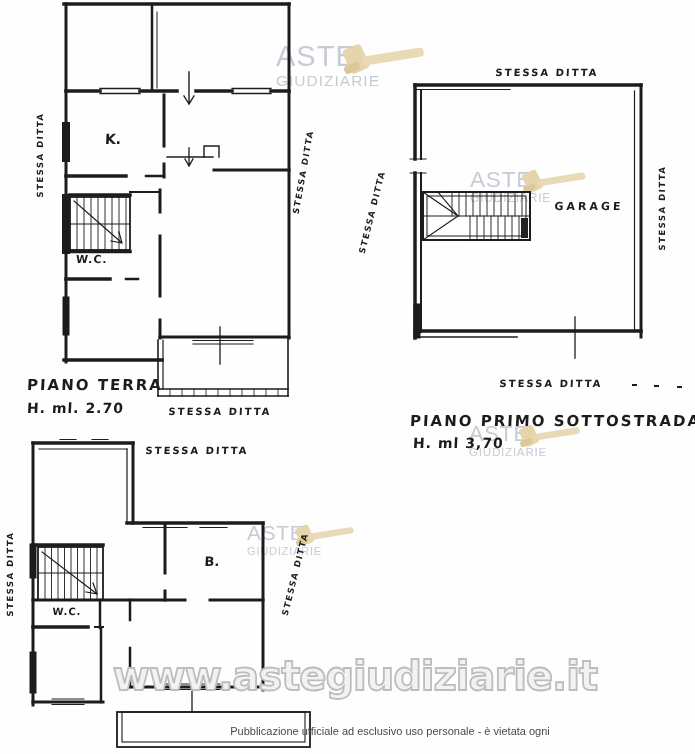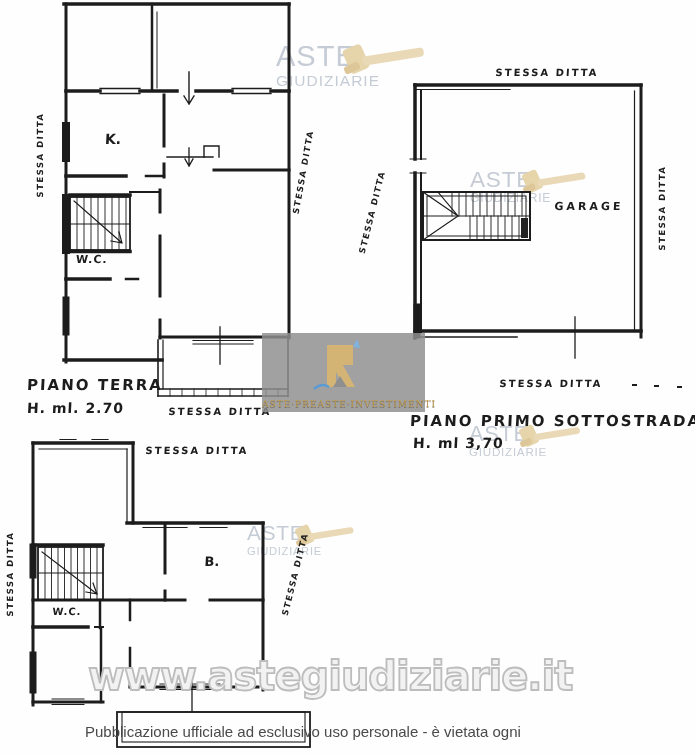--- a/index.html
+++ b/index.html
@@ -31,28 +31,28 @@
     background:rgba(143,143,143,0.84);
   }
   .badge .label{
     position:absolute;left:0;right:0;bottom:3px;text-align:center;
     font-family:"DejaVu Serif",serif;font-size:9px;letter-spacing:1px;color:#c09a4e;
     text-shadow:0 1px 0 rgba(60,60,60,0.5);
   }
   .badge svg{position:absolute;left:50px;top:4px;}
   
   .url-wm{
-    position:absolute;z-index:4;left:88px;top:653px;width:534px;text-align:left;
+    position:absolute;z-index:4;left:88px;top:653px;width:534px;text-align:center;
     font-size:40px;font-weight:bold;letter-spacing:-1px;
     color:rgba(255,255,255,0.72);-webkit-text-stroke:1.8px #bdbdbd;
     text-shadow:0 0 1px #cfcfcf;white-space:nowrap;
   }
   .disclaimer{
-    position:absolute;z-index:5;left:85px;width:610px;
-    font-size:15px;color:#4a4a4a;line-height:15px;white-space:nowrap;
+    position:absolute;z-index:5;left:85px;width:610px;text-align:center;
+    font-size:11px;color:#4a4a4a;line-height:15px;white-space:nowrap;
     font-family:"Liberation Sans",sans-serif;
   }
 </style>
 </head>
 <body>
 
 <div class="canvas">
 
   <div class="aste-wm" style="left:276px;top:42px;">
     <div class="l1">ASTE</div>
@@ -220,27 +220,18 @@
   <div class="hand stessa-v vert" style="left:662px;top:208px;">STESSA DITTA</div>
   <div class="hand plan-title" style="left:410px;top:412px;">PIANO PRIMO SOTTOSTRADA</div>
   <div class="hand plan-h" style="left:413px;top:435px;">H. ml 3,70</div>
 
   <div class="hand stessa ctr" style="left:197px;top:450px;">STESSA DITTA</div>
   <div class="hand ctr" style="left:212px;top:561px;font-size:13px;">B.</div>
   <div class="hand ctr" style="left:67px;top:611px;font-size:10px;letter-spacing:1px;">W.C.</div>
   <div class="hand stessa-v vert" style="left:10px;top:574px;">STESSA DITTA</div>
   <div class="hand stessa-v vert75" style="left:295px;top:574px;">STESSA DITTA</div>
 
-  <div class="badge">
-    <svg width="62" height="58" viewBox="0 0 62 58">
-      <polygon points="15,8 41,8 41,28 31,28 43,50 32,50 24,35 24,50 15,50" fill="#d4b475"></polygon>
-      <polygon points="21,50 28,39 35,50" fill="#8f8f8f"></polygon>
-      <polygon points="45,2 48,11 41,10" fill="#7fb3e0"></polygon>
-      <path d="M2,52 q8,-7 15,-2" stroke="#5b9bd5" stroke-width="2.5" fill="none"></path>
-    </svg>
-    <div class="label">ASTE·PREASTE·INVESTIMENTI</div>
-  </div>
 
   <div class="url-wm">www.astegiudiziarie.it</div>
 
   <div class="disclaimer" style="top:724px;">Pubblicazione ufficiale ad esclusivo uso personale - è vietata ogni</div>
 
 </div>
 
 </body></html>

